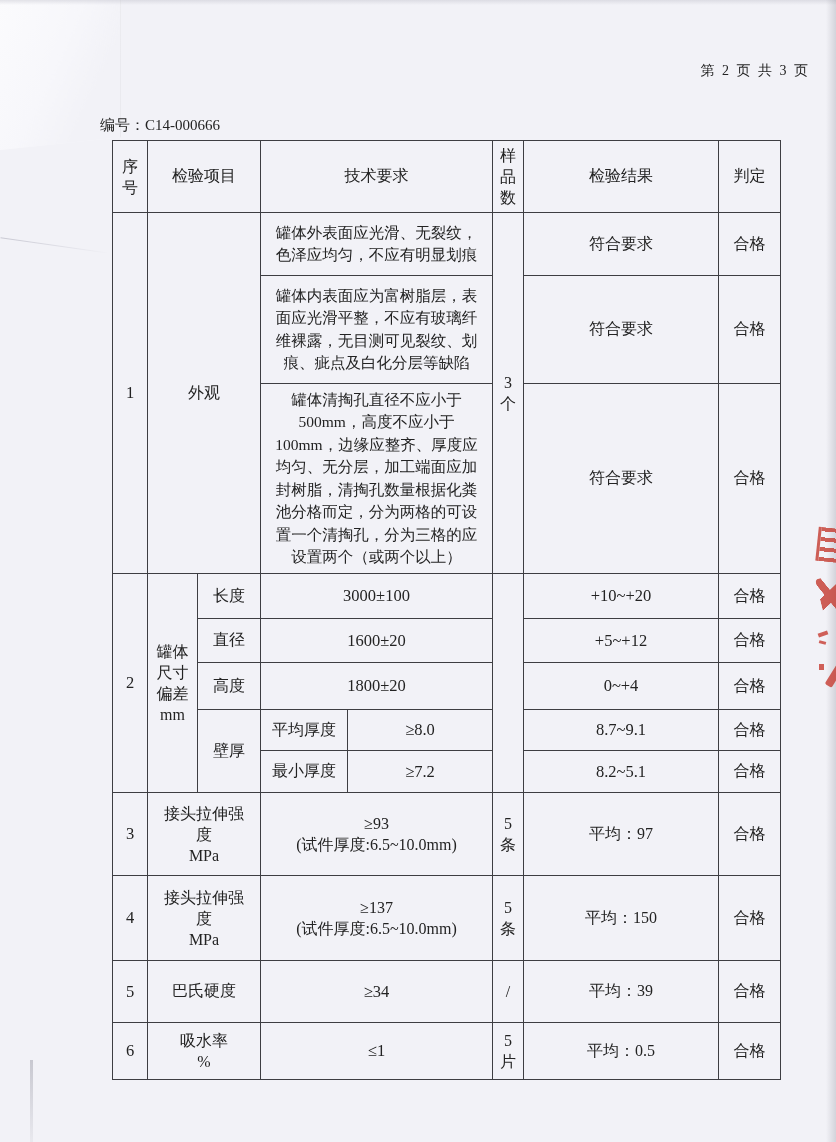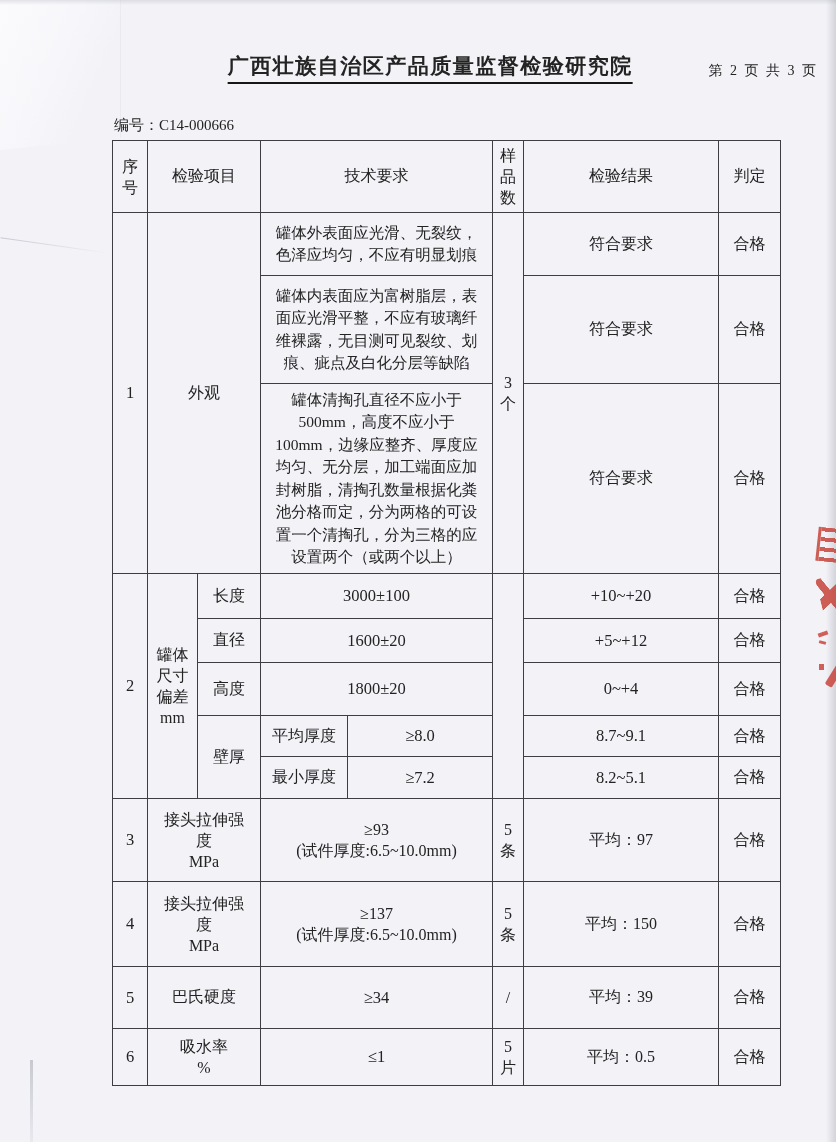--- a/index.html
+++ b/index.html
@@ -57,28 +57,28 @@
     transform:rotate(32deg); border-radius:2px;
   }
   .stamp-e { right:12px; top:664px; width:5px; height:6px; background:var(--stamp); }
   
   .institute {
     position:absolute; top:52px; left:50%; transform:translateX(-47%);
     font-size:21px; font-weight:bold; letter-spacing:1.5px; white-space:nowrap;
     border-bottom:2px solid #161616; padding-bottom:2px;
   }
   .page-indicator {
-    position:absolute; top:62px; right:18px;
+    position:absolute; top:62px; right:26px;
     font-size:14px; letter-spacing:2px; white-space:nowrap;
   }
   .report-title {
     position:absolute; top:86px; left:50%; transform:translateX(-47%);
     font-size:25px; font-weight:bold; letter-spacing:6px; white-space:nowrap;
   }
-  .report-no { position:absolute; top:116px; left:114px; font-size:15px; }
+  .report-no { position:absolute; top:116px; left:100px; font-size:15px; }
   
   table.insp {
     position:absolute; top:140px; left:112px;
     border-collapse:collapse; table-layout:fixed; width:668px;
     font-size:16px;
   }
   .insp th, .insp td {
     border:1px solid #3e3e42; font-weight:normal;
     text-align:center; vertical-align:middle;
     padding:1px 2px; overflow:hidden;
@@ -103,21 +103,20 @@
   <div class="left-bottom-edge"></div>
   <div class="crease"></div>
 
   <div class="stamp-frag stamp-a"></div>
   <div class="stamp-frag stamp-b"></div>
   <div class="stamp-frag stamp-c1"></div>
   <div class="stamp-frag stamp-c2"></div>
   <div class="stamp-frag stamp-d"></div>
   <div class="stamp-frag stamp-e"></div>
 
-  <div class="institute">广西壮族自治区产品质量监督检验研究院</div>
   <div class="page-indicator">第 2 页 共 3 页</div>
   <div class="report-no"><span>编号：</span><span>C14-000666</span></div>
 
   <table class="insp">
     <colgroup>
       <col style="width:35px">
         <col style="width:50px">
         <col style="width:63px">
       <col style="width:87px">
         <col style="width:145px">
@@ -180,21 +179,21 @@
       <td rowspan="5"></td>
       <td class="num">+10~+20</td>
       <td>合格</td>
     </tr>
     <tr style="height:44px">
       <td>直径</td>
       <td colspan="2" class="num">1600±20</td>
       <td class="num">+5~+12</td>
       <td>合格</td>
     </tr>
-    <tr style="height:53px">
+    <tr style="height:47px">
       <td>高度</td>
       <td colspan="2" class="num">1800±20</td>
       <td class="num">0~+4</td>
       <td>合格</td>
     </tr>
     <tr style="height:41px">
       <td rowspan="2">壁厚</td>
       <td>平均厚度</td>
       <td class="num">≥8.0</td>
       <td class="num">8.7~9.1</td>

